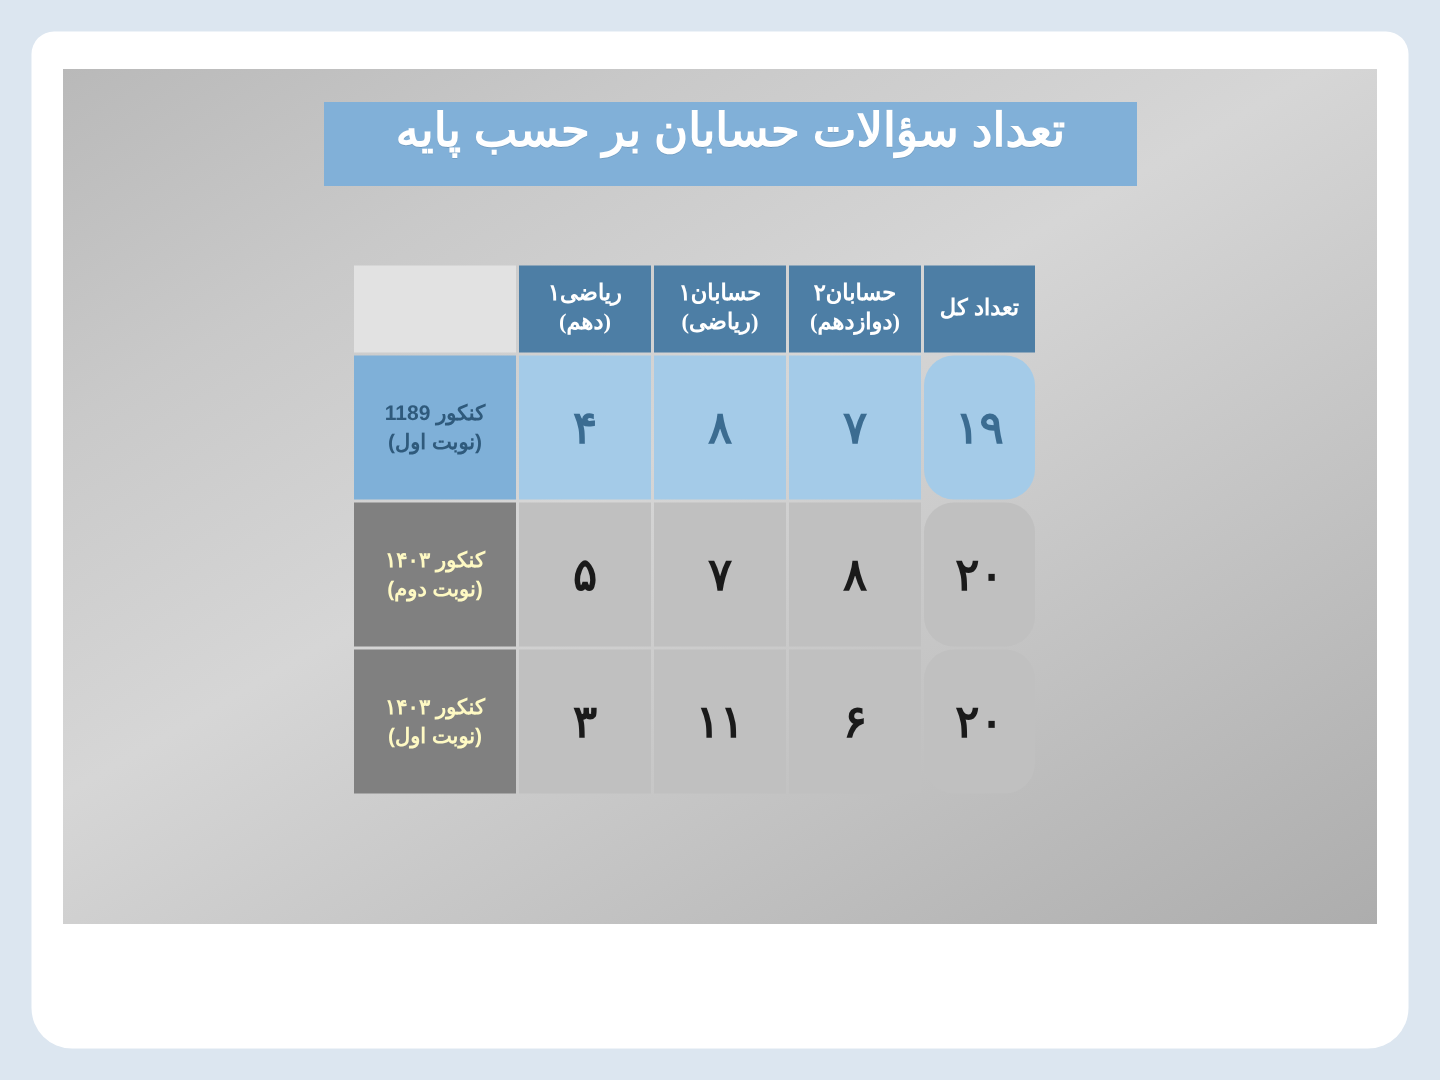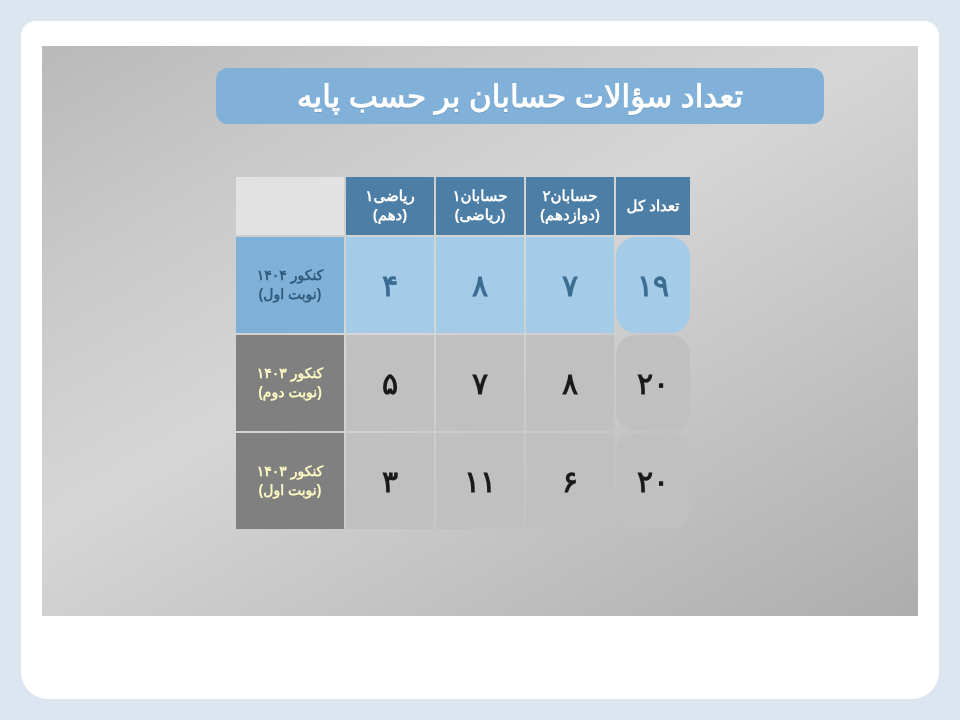--- a/index.html
+++ b/index.html
@@ -41,27 +41,25 @@
     width: 876px;
     height: 570px;
     background: linear-gradient(150deg, #b9b9b9 0%, #c9c9c9 22%, #d6d6d6 45%, #c2c2c2 72%, #adadad 100%);
   }
 
   
   .title-band {
     position: absolute;
     left: 216px;
     top: 68px;
-    width: 608px;
+    width: 542px;
     height: 56px;
     background: #81b0d8;
     display: flex;
-    align-items: center;
     justify-content: center;
-    border-radius: 12px;
   }
   .title-band .title-text {
     color: #ffffff;
     font-size: 31px;
     font-weight: bold;
     letter-spacing: 0.5px;
     white-space: nowrap;
     text-shadow: 0 1px 0 rgba(0,0,0,0.10);
   }
 
@@ -99,20 +97,21 @@
   .hdr-total {
     width: 74px;
     height: 58px;
     background: #4d7ea5;
     color: #ffffff;
     font-size: 15px;
     line-height: 1.25;
   }
   .hdr span {
     display: block;
+    font-family: Liberation Serif, serif;
   }
 
   
   .rowlabel {
     width: 108px;
     height: 96px;
     font-size: 14px;
     line-height: 1.35;
     color: #ffffff;
   }
@@ -199,21 +198,21 @@
       </tr>
     </thead>
     <tbody>
 
       <tr class="row-blue">
         <td class="cell total">۱۹</td>
         <td class="cell">۷</td>
         <td class="cell">۸</td>
         <td class="cell">۴</td>
         <td class="rowlabel blue">
-          <span>کنکور ۱۴۰۴</span>
+          <span>کنکور 1189</span>
           <span>(نوبت اول)</span>
         </td>
       </tr>
 
       <tr class="row-grey">
         <td class="cell total">۲۰</td>
         <td class="cell">۸</td>
         <td class="cell">۷</td>
         <td class="cell">۵</td>
         <td class="rowlabel grey">

